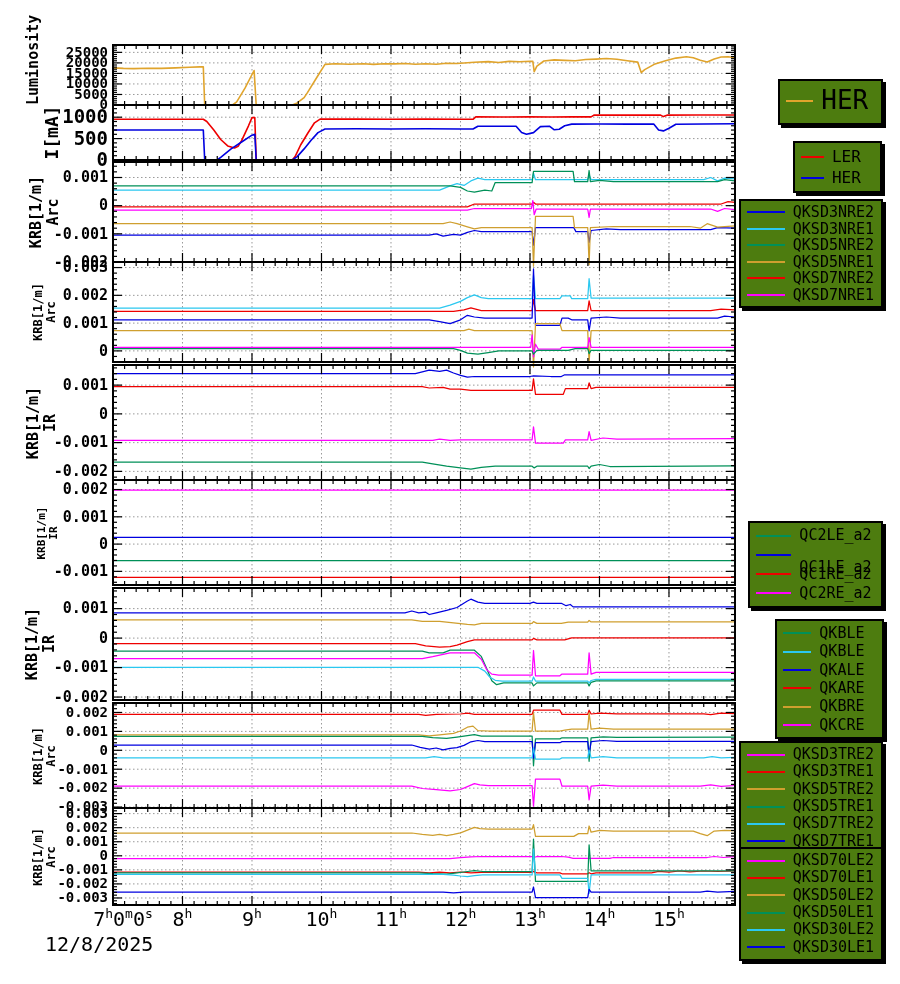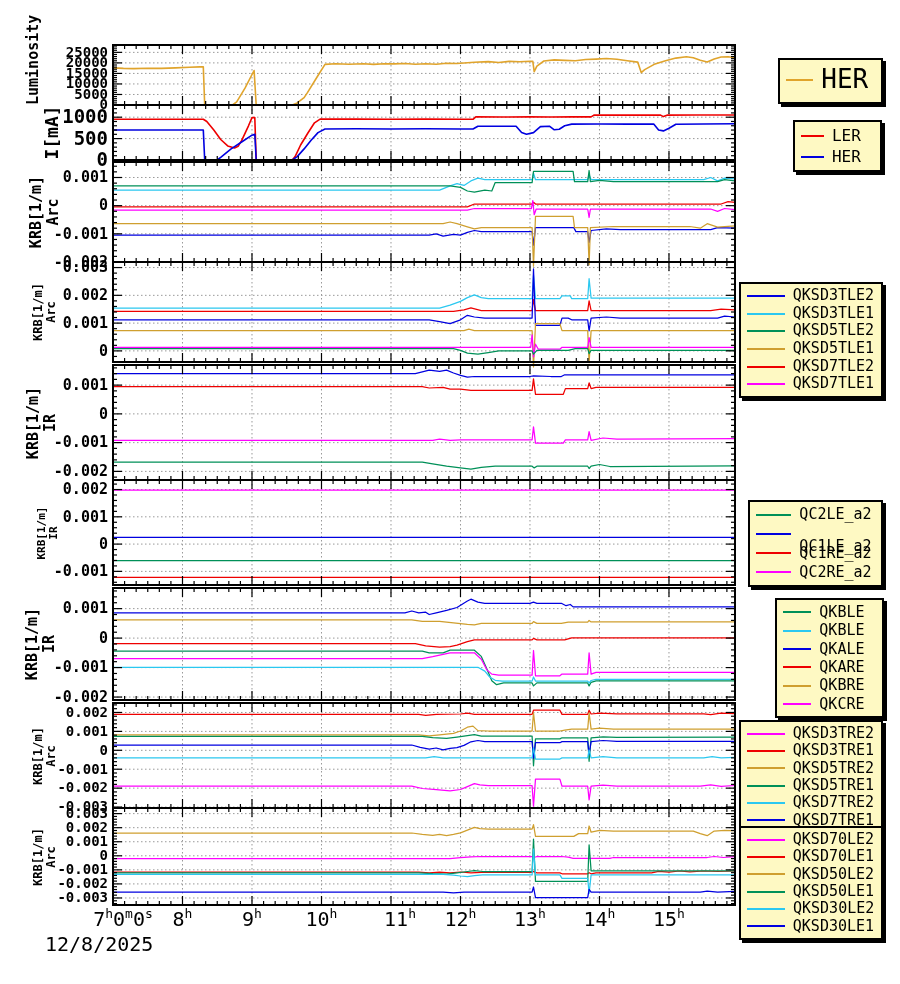--- a/index.html
+++ b/index.html
@@ -5,21 +5,21 @@
   html,body{margin:0;padding:0;background:#fff;}
   #canvas{position:relative;width:900px;height:984px;background:#fff;overflow:hidden;
           font-family:"DejaVu Sans Mono",monospace;}
   .panel{position:absolute;overflow:visible;}
   .ylab{position:absolute;width:78px;left:30px;text-align:right;font-weight:bold;color:#000;
         font-family:"DejaVu Sans Mono",monospace;white-space:nowrap;}
   .ytitle{position:absolute;text-align:center;font-weight:bold;color:#000;
           font-family:"DejaVu Sans Mono",monospace;line-height:1.1;}
   .xlab{position:absolute;text-align:center;font-size:20px;color:#000;white-space:nowrap;}
   .xlab sup{font-size:13px;}
-  .legend{position:absolute;background:#fef9c3;border:2px solid #000;box-shadow:3px 3px 0 #000;}
+  .legend{position:absolute;background:#4d7c0f;border:2px solid #000;box-shadow:3px 3px 0 #000;margin-top:21px;}
   .lentry-line{position:absolute;height:2px;}
   .lentry-label{position:absolute;color:#000;white-space:nowrap;
                 font-family:"DejaVu Sans Mono",monospace;}
   .date{position:absolute;left:45px;top:932px;font-size:20px;color:#000;}
 </style>
 </head>
 <body>
 
 <div id="canvas">
   <div class="date">12/8/2025</div>
@@ -1650,48 +1650,48 @@
     <div class="ylab" style="font-size: 14px; top: 819.001px;">0.002</div>
     <div class="ylab" style="font-size: 14px; top: 804.943px;">0.003</div>
     <div class="ytitle" style="font-size: 12px; width: 97px; height: 30px; left: -2.5px; top: 841.5px; transform: rotate(-90deg);">
       <div>KRB[1/m]</div>
       <div>Arc</div>
     </div>
     <div class="xlab" style="left: 63px; top: 906px; width: 120px;">7<sup>h</sup>0<sup>m</sup>0<sup>s</sup></div>
     <div class="xlab" style="left: 122.497px; top: 906px; width: 120px;">8<sup>h</sup></div>
     <div class="xlab" style="left: 191.994px; top: 906px; width: 120px;">9<sup>h</sup></div>
     <div class="xlab" style="left: 261.492px; top: 906px; width: 120px;">10<sup>h</sup></div>
-    <div class="xlab" style="left: 340px; top: 906px; width: 120px;">11<sup>h</sup></div>
+    <div class="xlab" style="left: 331px; top: 906px; width: 120px;">11<sup>h</sup></div>
     <div class="xlab" style="left: 400.486px; top: 906px; width: 120px;">12<sup>h</sup></div>
     <div class="xlab" style="left: 469.983px; top: 906px; width: 120px;">13<sup>h</sup></div>
     <div class="xlab" style="left: 539.48px; top: 906px; width: 120px;">14<sup>h</sup></div>
     <div class="xlab" style="left: 608.978px; top: 906px; width: 120px;">15<sup>h</sup></div>
     <div class="legend" style="left: 778px; top: 58px; width: 101px; height: 42px;">
       <div class="lentry-line" style="left: 6px; width: 27.27px; top: 18.5px; background: rgb(224, 164, 44);"></div>
       <div class="lentry-label" style="left: 41.27px; top: 3px; line-height: 33px; font-size: 26px;">HER</div>
     </div>
     <div class="legend" style="left: 793px; top: 120px; width: 85px; height: 48px;">
       <div class="lentry-line" style="left: 6px; width: 22.95px; top: 12.5px; background: rgb(238, 0, 0);"></div>
       <div class="lentry-label" style="left: 36.95px; top: 3px; line-height: 21px; font-size: 16px;">LER</div>
       <div class="lentry-line" style="left: 6px; width: 22.95px; top: 33.5px; background: rgb(0, 0, 224);"></div>
       <div class="lentry-label" style="left: 36.95px; top: 24px; line-height: 21px; font-size: 16px;">HER</div>
     </div>
-    <div class="legend" style="left: 739px; top: 282px; width: 140px; height: 112px;">
-      <div class="lentry-line" style="left: 6px; width: 37.8px; top: 10.8333px; background: rgb(0, 0, 224);"></div>
-      <div class="lentry-label" style="left: 51.8px; top: 3px; line-height: 17.6667px; font-size: 15px;">QKSD3TLE2</div>
-      <div class="lentry-line" style="left: 6px; width: 37.8px; top: 28.5px; background: rgb(43, 200, 240);"></div>
-      <div class="lentry-label" style="left: 51.8px; top: 20.6667px; line-height: 17.6667px; font-size: 15px;">QKSD3TLE1</div>
-      <div class="lentry-line" style="left: 6px; width: 37.8px; top: 46.1667px; background: rgb(0, 144, 88);"></div>
-      <div class="lentry-label" style="left: 51.8px; top: 38.3333px; line-height: 17.6667px; font-size: 15px;">QKSD5TLE2</div>
-      <div class="lentry-line" style="left: 6px; width: 37.8px; top: 63.8333px; background: rgb(207, 159, 47);"></div>
-      <div class="lentry-label" style="left: 51.8px; top: 56px; line-height: 17.6667px; font-size: 15px;">QKSD5TLE1</div>
-      <div class="lentry-line" style="left: 6px; width: 37.8px; top: 81.5px; background: rgb(238, 0, 0);"></div>
-      <div class="lentry-label" style="left: 51.8px; top: 73.6667px; line-height: 17.6667px; font-size: 15px;">QKSD7TLE2</div>
-      <div class="lentry-line" style="left: 6px; width: 37.8px; top: 99.1667px; background: rgb(255, 0, 255);"></div>
-      <div class="lentry-label" style="left: 51.8px; top: 91.3333px; line-height: 17.6667px; font-size: 15px;">QKSD7TLE1</div>
+    <div class="legend" style="left: 739px; top: 178px; width: 140px; height: 105px;">
+      <div class="lentry-line" style="left: 6px; width: 37.8px; top: 10.25px; background: rgb(0, 0, 224);"></div>
+      <div class="lentry-label" style="left: 51.8px; top: 3px; line-height: 16.5px; font-size: 15px;">QKSD3NRE2</div>
+      <div class="lentry-line" style="left: 6px; width: 37.8px; top: 26.75px; background: rgb(43, 200, 240);"></div>
+      <div class="lentry-label" style="left: 51.8px; top: 19.5px; line-height: 16.5px; font-size: 15px;">QKSD3NRE1</div>
+      <div class="lentry-line" style="left: 6px; width: 37.8px; top: 43.25px; background: rgb(0, 144, 88);"></div>
+      <div class="lentry-label" style="left: 51.8px; top: 36px; line-height: 16.5px; font-size: 15px;">QKSD5NRE2</div>
+      <div class="lentry-line" style="left: 6px; width: 37.8px; top: 59.75px; background: rgb(207, 159, 47);"></div>
+      <div class="lentry-label" style="left: 51.8px; top: 52.5px; line-height: 16.5px; font-size: 15px;">QKSD5NRE1</div>
+      <div class="lentry-line" style="left: 6px; width: 37.8px; top: 76.25px; background: rgb(238, 0, 0);"></div>
+      <div class="lentry-label" style="left: 51.8px; top: 69px; line-height: 16.5px; font-size: 15px;">QKSD7NRE2</div>
+      <div class="lentry-line" style="left: 6px; width: 37.8px; top: 92.75px; background: rgb(255, 0, 255);"></div>
+      <div class="lentry-label" style="left: 51.8px; top: 85.5px; line-height: 16.5px; font-size: 15px;">QKSD7NRE1</div>
     </div>
     <div class="legend" style="left: 748px; top: 500px; width: 131px; height: 83px;">
       <div class="lentry-line" style="left: 6px; width: 35.37px; top: 11.625px; background: rgb(0, 144, 88);"></div>
       <div class="lentry-label" style="left: 49.37px; top: 3px; line-height: 19.25px; font-size: 15px;">QC2LE_a2</div>
       <div class="lentry-line" style="left: 6px; width: 35.37px; top: 30.875px; background: rgb(0, 0, 224);"></div>
       <div class="lentry-label" style="left: 49.37px; top: 35px; line-height: 19.25px; font-size: 15px;">QC1LE_a2</div>
       <div class="lentry-line" style="left: 6px; width: 35.37px; top: 50.125px; background: rgb(238, 0, 0);"></div>
       <div class="lentry-label" style="left: 49.37px; top: 41.5px; line-height: 19.25px; font-size: 15px;">QC1RE_a2</div>
       <div class="lentry-line" style="left: 6px; width: 35.37px; top: 69.375px; background: rgb(255, 0, 255);"></div>
       <div class="lentry-label" style="left: 49.37px; top: 60.75px; line-height: 19.25px; font-size: 15px;">QC2RE_a2</div>

